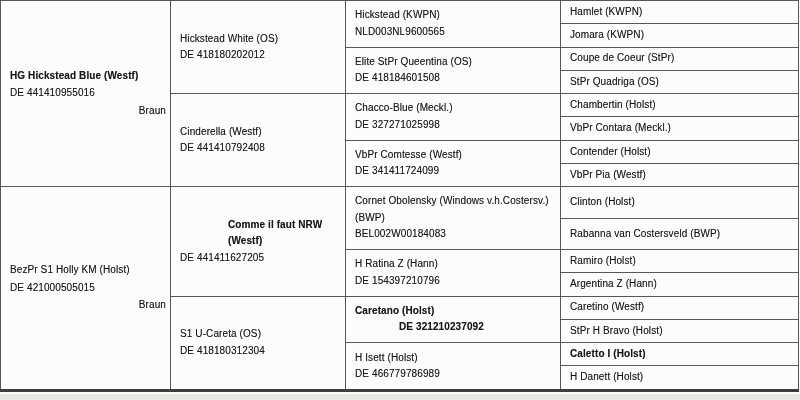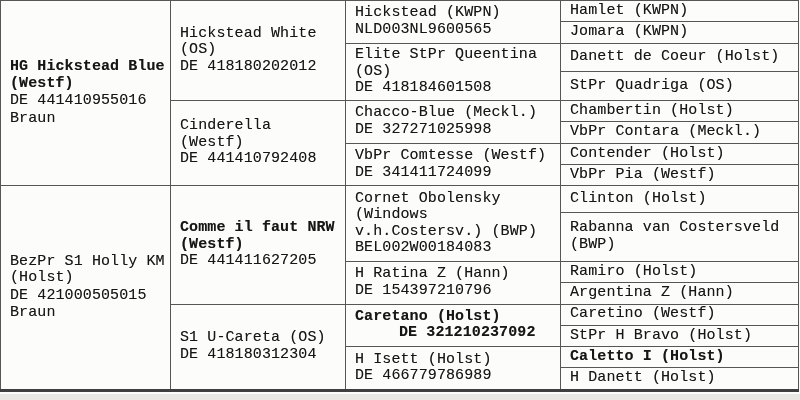--- a/index.html
+++ b/index.html
@@ -25,30 +25,29 @@
   }
   table.pedigree, .pedigree td {
     border: 1.5px solid #565656;
   }
   table.pedigree {
     border-bottom: 3px solid #3e3e3e;
   }
   .pedigree td {
     vertical-align: middle;
     padding: 1px 4px 1px 9px;
-    font-size: 15px;
+    font-size: 10px;
     line-height: 16.5px;
     letter-spacing: 0.1px;
     overflow: hidden;
     text-shadow: 0 0 0.5px rgba(40,40,40,0.45);
-    font-family: Liberation Mono, monospace;
   }
   .horse-id { }
   .g1 .horse-id { margin-top: 1px; }
-  .g1 .coat { margin-top: 1px; }
+  .g1 .coat { margin-top: 1px; text-align: right; }
   .scan-strip {
     position: absolute;
     left: 0;
     bottom: 0;
     width: 800px;
     height: 6px;
     background: #e9e7e4;
   }
 </style>
 </head>
@@ -85,21 +84,21 @@
         <td class="g4">
           <div>Jomara (KWPN)</div>
         </td>
       </tr>
       <tr>
         <td class="g3" rowspan="2">
           <div>Elite StPr Queentina (OS)</div>
           <div class="horse-id">DE 418184601508</div>
         </td>
         <td class="g4">
-          <div>Danett de Coeur (Holst)</div>
+          <div>Coupe de Coeur (StPr)</div>
         </td>
       </tr>
       <tr>
         <td class="g4">
           <div>StPr Quadriga (OS)</div>
         </td>
       </tr>
       <tr>
         <td class="g2" rowspan="4">
           <div>Cinderella (Westf)</div>
@@ -132,21 +131,21 @@
           <div>VbPr Pia (Westf)</div>
         </td>
       </tr>
       <tr>
         <td class="g1" rowspan="8">
           <div>BezPr S1 Holly KM (Holst)</div>
           <div class="horse-id">DE 421000505015</div>
           <div class="coat">Braun</div>
         </td>
         <td class="g2" rowspan="4">
-          <div style="font-weight: 700;">Comme il faut NRW (Westf)</div>
+          <div style="font-weight: 700; margin-left: 48px;">Comme il faut NRW (Westf)</div>
           <div class="horse-id">DE 441411627205</div>
         </td>
         <td class="g3" rowspan="2">
           <div>Cornet Obolensky (Windows v.h.Costersv.) (BWP)</div>
           <div class="horse-id">BEL002W00184083</div>
         </td>
         <td class="g4">
           <div>Clinton (Holst)</div>
         </td>
       </tr>

